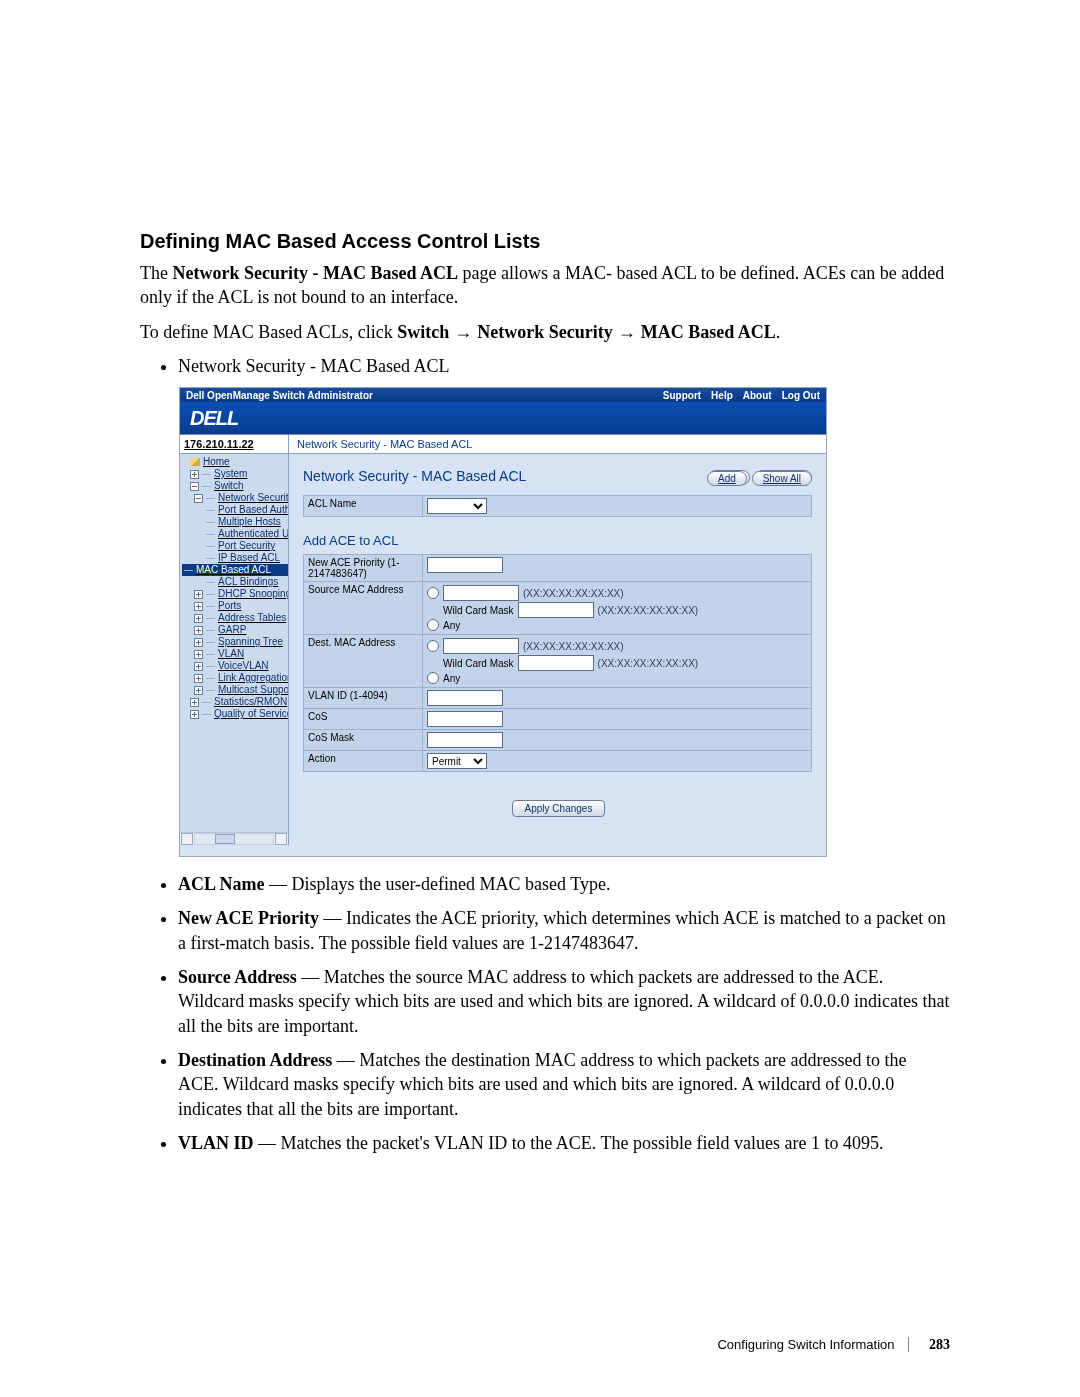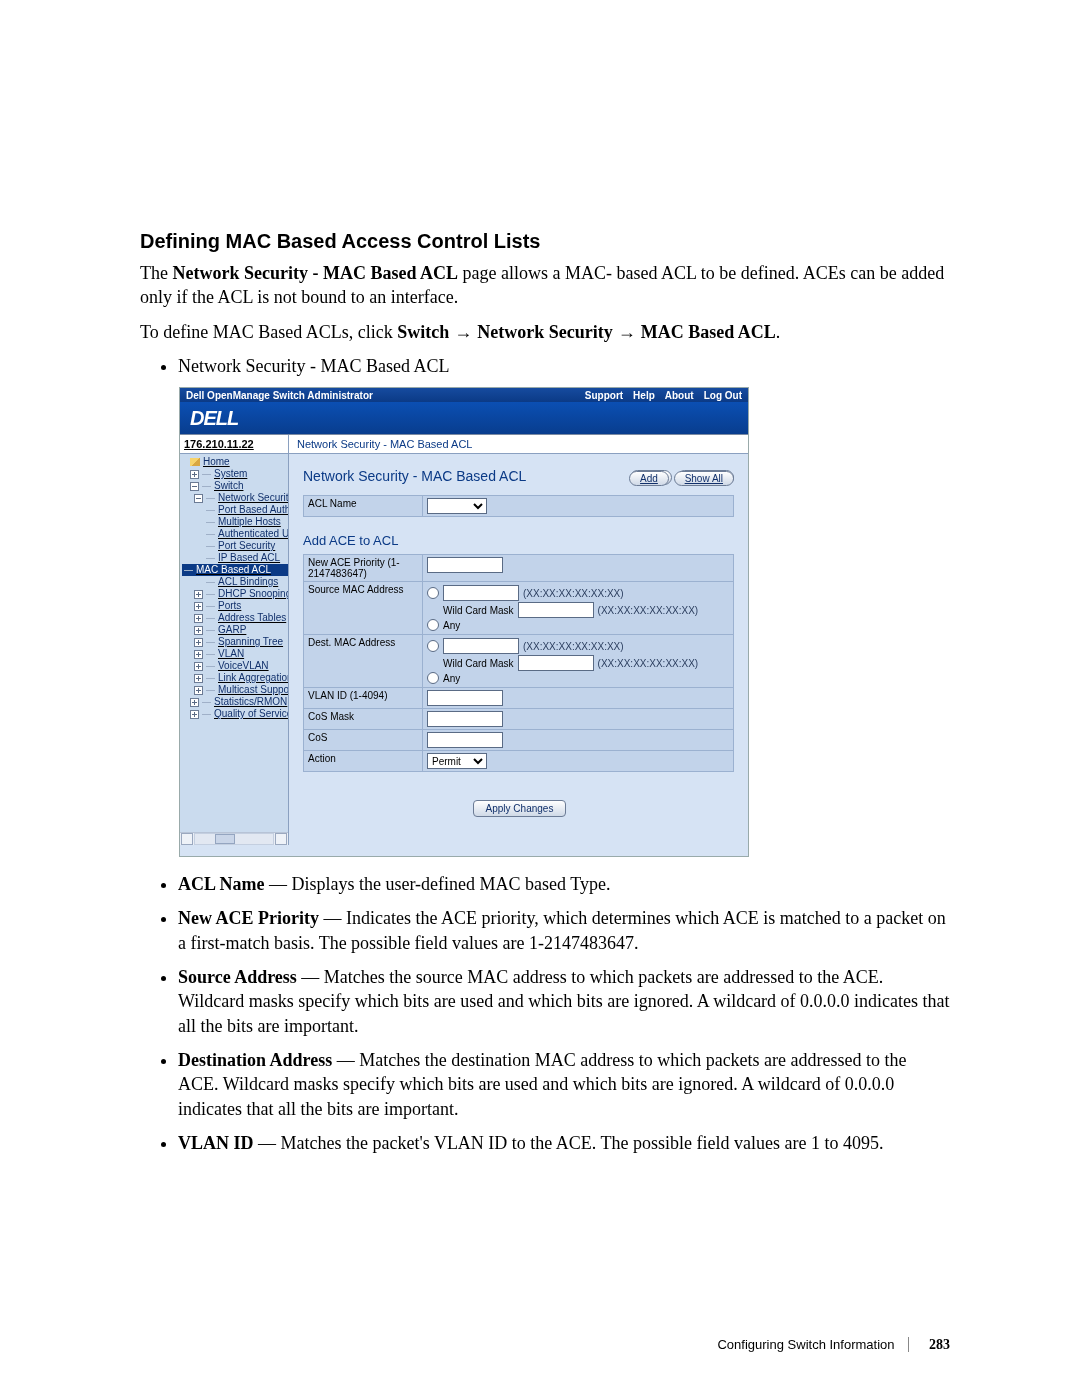--- a/index.html
+++ b/index.html
@@ -34,21 +34,21 @@
   ul.doc-bullets > li {
     font-size: 18px;
     line-height: 1.35;
     margin-bottom: 10px;
   }
   .arrow { font-family: Arial, sans-serif; }
   b { font-weight: bold; }
 
   
   .shot {
-    width: 568px;
+    width: 646px;
     height: 468px;
     margin: 4px 0 16px 40px;
     box-shadow: 0 0 0 1px #9aa;
     font-family: Tahoma, Verdana, Arial, sans-serif;
     font-size: 10px;
     color: #000;
     overflow: hidden;
     background: #d6e3f4;
   }
   .shot-top {
@@ -481,25 +481,25 @@
                 <span class="radio"></span>
                 <span>Any</span>
               </div>
             </td>
           </tr>
           <tr>
             <td class="labelcol">VLAN ID  (1-4094)</td>
             <td class="inputcol"><input class="finput" style="width: 70px;"></td>
           </tr>
           <tr>
+            <td class="labelcol">CoS</td>
+            <td class="inputcol"><input class="finput" style="width: 70px;"></td>
+          </tr>
+          <tr>
             <td class="labelcol">CoS Mask</td>
-            <td class="inputcol"><input class="finput" style="width: 70px;"></td>
-          </tr>
-          <tr>
-            <td class="labelcol">CoS</td>
             <td class="inputcol"><input class="finput" style="width: 70px;"></td>
           </tr>
           <tr>
             <td class="labelcol">Action</td>
             <td class="inputcol">
               <select class="fselect" style="width:60px">
                 <option>Permit</option>
               </select>
             </td>
           </tr>

